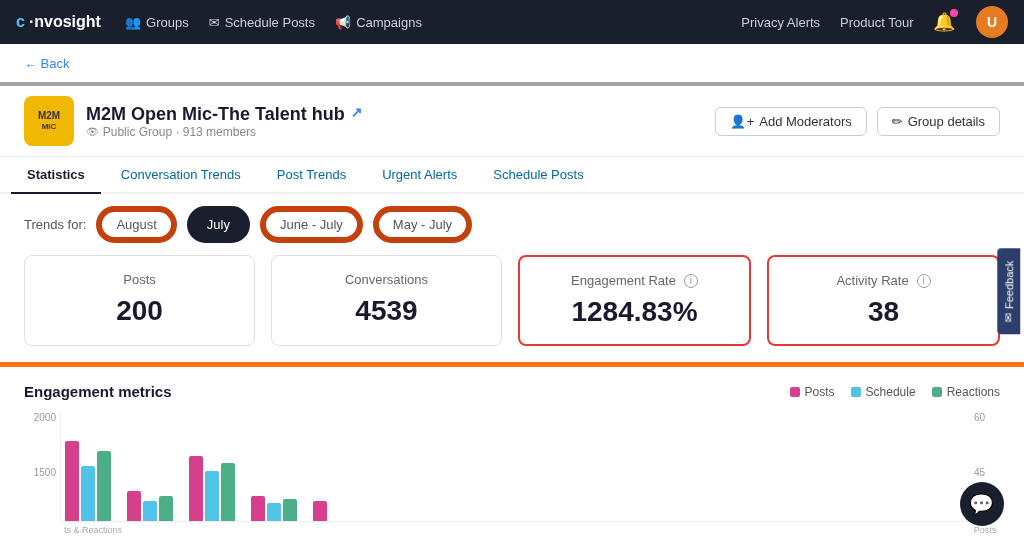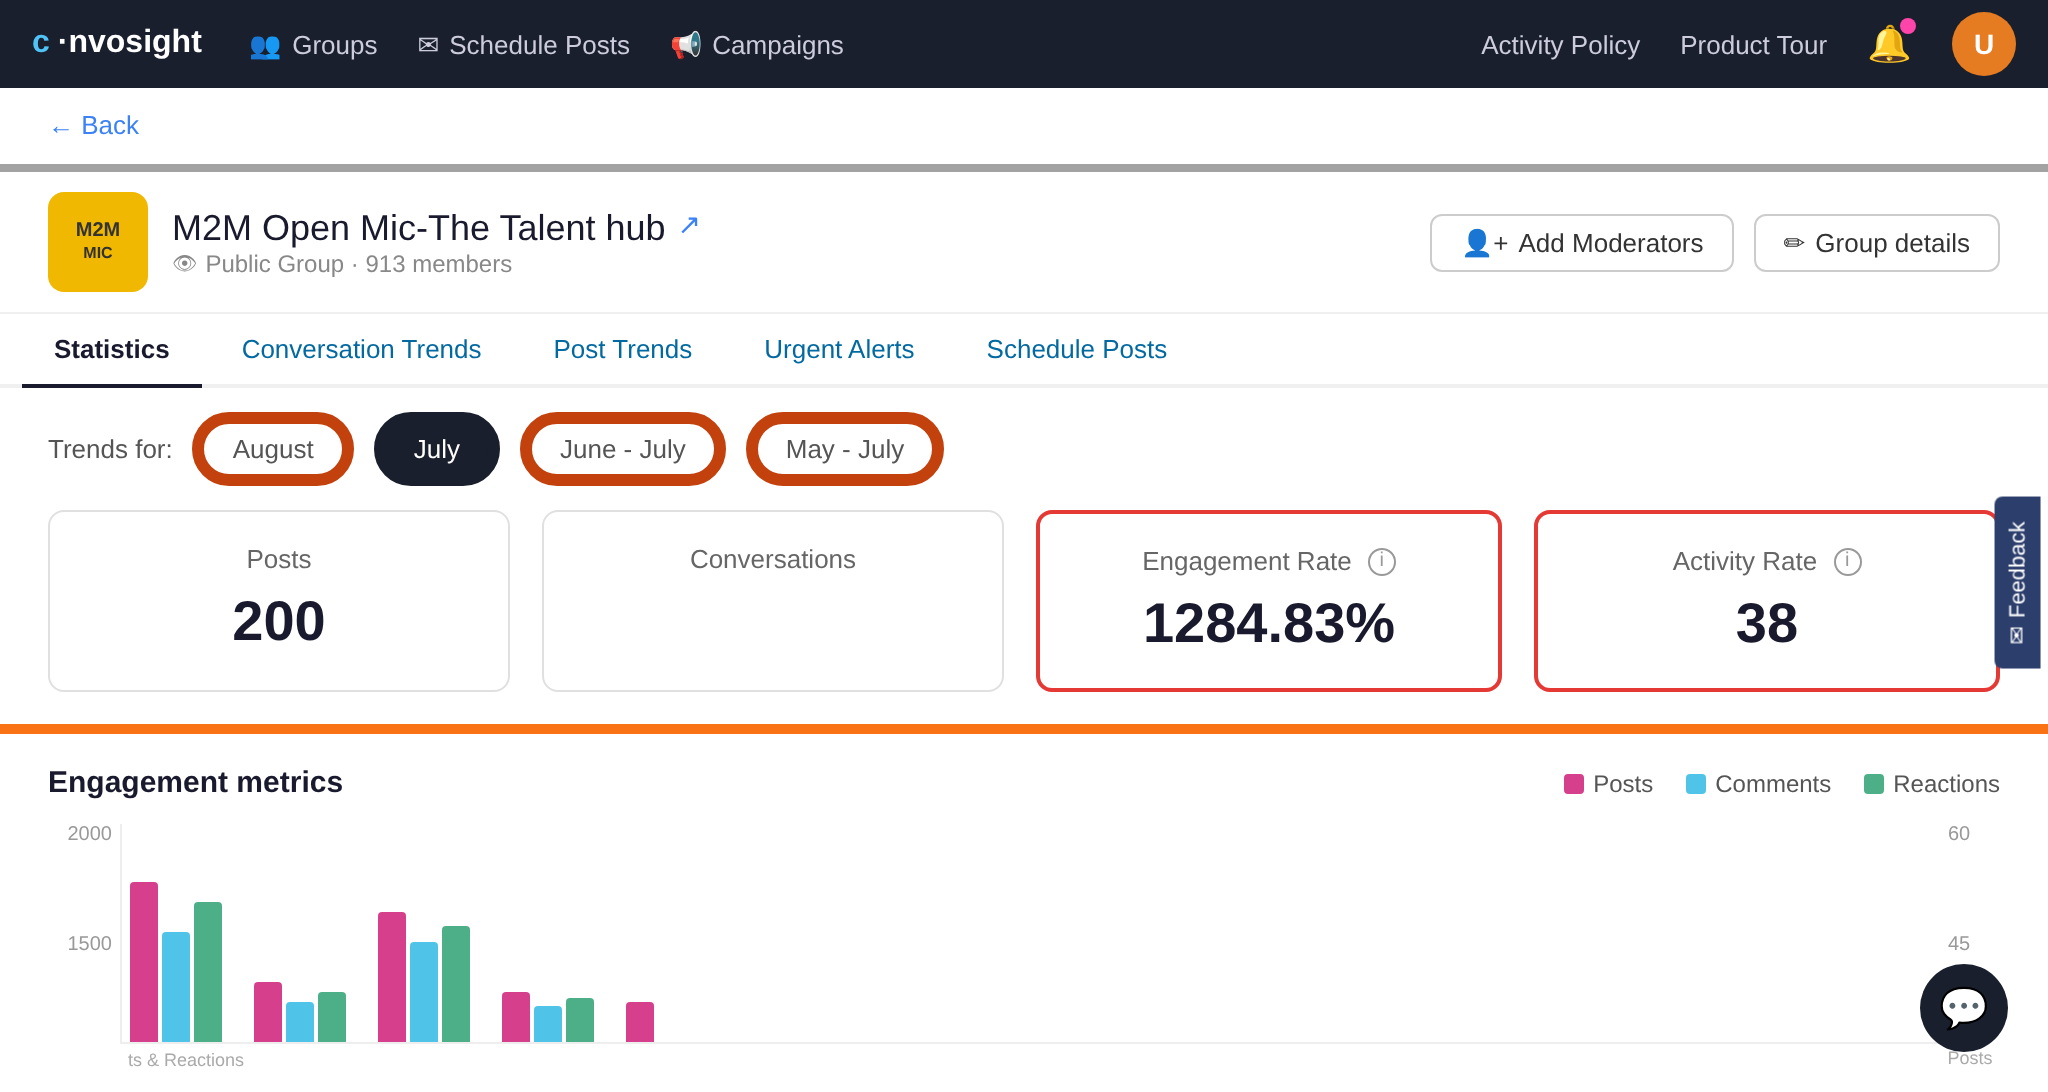--- a/index.html
+++ b/index.html
@@ -124,21 +124,21 @@
       font-size: 10px;
       font-weight: bold;
       color: #333;
       text-align: center;
       flex-shrink: 0;
       flex-direction: column;
     }
     .group-logo-text { font-size: 8px; line-height: 1.2; }
     .group-name {
       font-size: 18px;
-      font-weight: 400;
+      font-weight: 700;
       color: #1a1a2e;
       display: flex;
       align-items: flex-start;
       gap: 6px;
     }
     .group-name-ext {
       font-size: 14px;
       color: #3b82f6;
       cursor: pointer;
     }
@@ -345,21 +345,21 @@
     <a class="nav-link">
       <span>✉</span>
       <span>Schedule Posts</span>
     </a>
     <a class="nav-link">
       <span>📢</span>
       <span>Campaigns</span>
     </a>
   </div>
   <div class="nav-right">
-    <span class="nav-right-link">Activity Policy</span>
+    <span class="nav-right-link">Privacy Alerts</span>
     <span class="nav-right-link">Product Tour</span>
     <div class="nav-bell">
       <span>🔔</span>
       <div class="nav-bell-dot"></div>
     </div>
     <div class="nav-avatar">
       <span>U</span>
     </div>
   </div>
 </nav>
@@ -446,20 +446,21 @@
     <div class="stat-card">
       <div class="stat-title">
         <span>Posts</span>
       </div>
       <div class="stat-value">200</div>
     </div>
     <div class="stat-card">
       <div class="stat-title">
         <span>Conversations</span>
       </div>
+      <div class="stat-value">4539</div>
     </div>
     <div class="stat-card highlighted">
       <div class="stat-title">
         <span>Engagement Rate</span>
         <span class="info-icon">i</span>
       </div>
       <div class="stat-value">1284.83%</div>
     </div>
     <div class="stat-card highlighted">
       <div class="stat-title">
@@ -473,21 +474,21 @@
   <div class="engagement-section">
     <div class="engagement-header">
       <span class="engagement-title">Engagement metrics</span>
       <div class="legend">
         <div class="legend-item">
           <div class="legend-dot" style="background:#d63f8c"></div>
           <span>Posts</span>
         </div>
         <div class="legend-item">
           <div class="legend-dot" style="background:#4fc3e8"></div>
-          <span>Comments</span>
+          <span>Schedule</span>
         </div>
         <div class="legend-item">
           <div class="legend-dot" style="background:#4caf88"></div>
           <span>Reactions</span>
         </div>
       </div>
     </div>
 
     <div style="display:flex; height:110px; align-items:stretch;">
 

